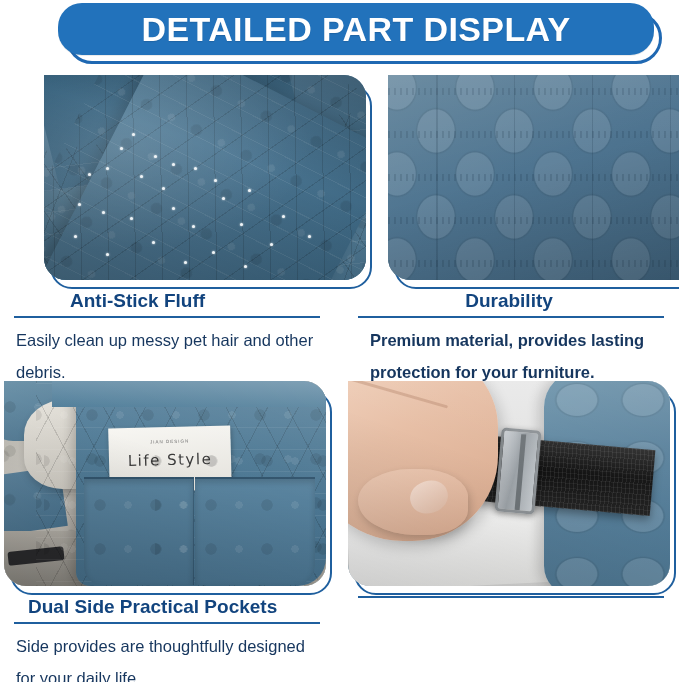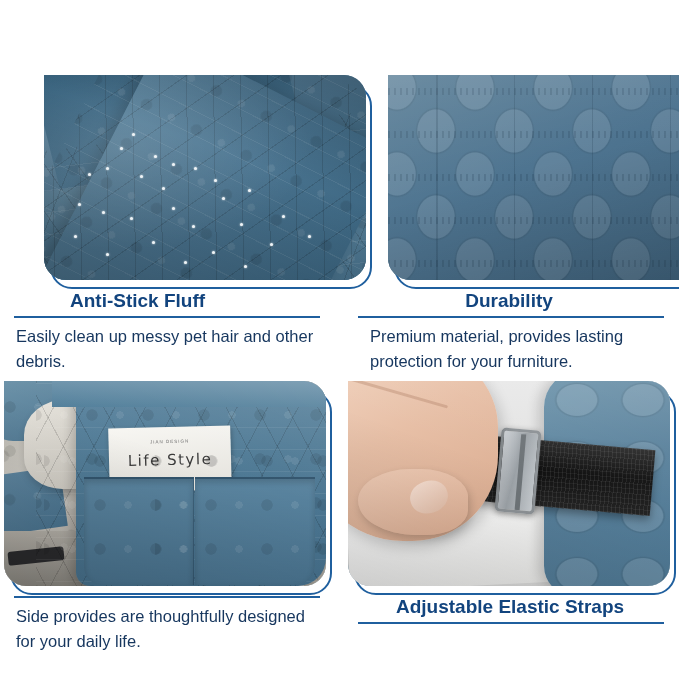--- a/index.html
+++ b/index.html
@@ -90,24 +90,24 @@
   .cap-divider {
     margin: 2px 0 0 10px;
     width: 306px; height: 2px;
     background: #1f5f9e;
   }
   .cap-body {
     margin-top: 6px;
     padding-left: 12px;
     padding-right: 4px;
     font-size: 16.5px;
-    line-height: 25px;
+    line-height: 32px;
     color: #16365e;
   }
-  .cap-body.pad-more { padding-left: 22px; }
+  .cap-body.pad-more { padding-left: 22px; font-weight: bold; }
 
   
   .p1-base {
     position:absolute; inset:0;
     background:
       linear-gradient(160deg, #62889f 0%, #4f7792 35%, #3e6881 70%, #35607c 100%);
   }
   .p1-backrest {
     position: absolute; left: -20px; top: -30px; width: 250px; height: 150px;
     background: linear-gradient(175deg,#2f5a75 0%, #3b6682 55%, #4a7591 100%);
@@ -318,20 +318,26 @@
   .p4-shade {
     position:absolute; inset:0;
     background: linear-gradient(200deg, rgba(255,255,255,0.10), transparent 45%, rgba(0,0,0,0.14));
   }
 </style>
 </head>
 <body>
 
 <div class="page">
 
+  <div class="header-wrap">
+    <div class="banner-shadow"></div>
+    <div class="banner-main">
+      <div class="banner-title">DETAILED PART DISPLAY</div>
+    </div>
+  </div>
 
   <div class="panel col-left row-top">
     <div class="photo-frame">
       <div class="frame-outline"></div>
       <div class="photo">
         <div class="p1-base"></div>
         <div class="p1-backrest"></div>
         <div class="p1-seat">
             <div class="quilt"></div>
             <div class="quilt-lines"></div>
@@ -423,20 +429,21 @@
         <div class="p3-pocket p3-pocket-l">
             <div class="quilt"></div>
           </div>
         <div class="p3-pocket p3-pocket-r">
             <div class="quilt"></div>
           </div>
         <div class="p3-shade"></div>
       </div>
     </div>
     <div class="caption">
+      <div class="cap-title tight-left">Dual Side Practical Pockets</div>
       <div class="cap-divider"></div>
       <div class="cap-body">Side provides are thoughtfully designed for your daily life.</div>
     </div>
   </div>
 
   <div class="panel col-right row-bottom">
     <div class="photo-frame">
       <div class="frame-outline"></div>
       <div class="photo">
         <div class="p4-base"></div>
@@ -452,18 +459,17 @@
           </div>
         <div class="p4-hand">
             <div class="p4-finger-line"></div>
           </div>
         <div class="p4-thumb"></div>
         <div class="p4-nail"></div>
         <div class="p4-shade"></div>
       </div>
     </div>
     <div class="caption">
-      <div class="cap-title tight-left2">Adjustable Elastic Straps</div>
       <div class="cap-divider"></div>
     </div>
   </div>
 
 </div>
 
 </body></html>

